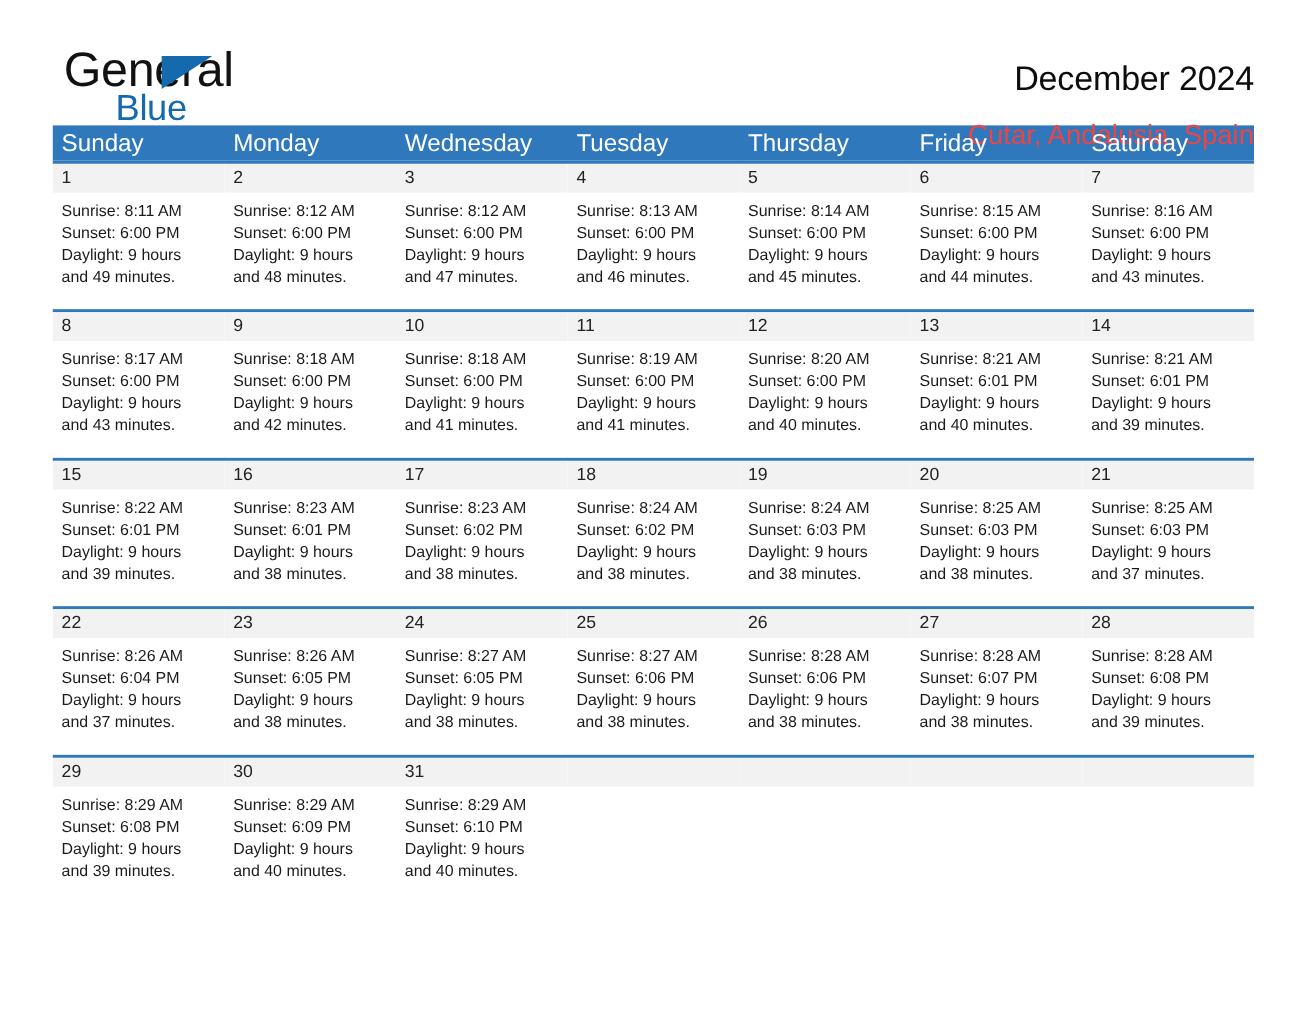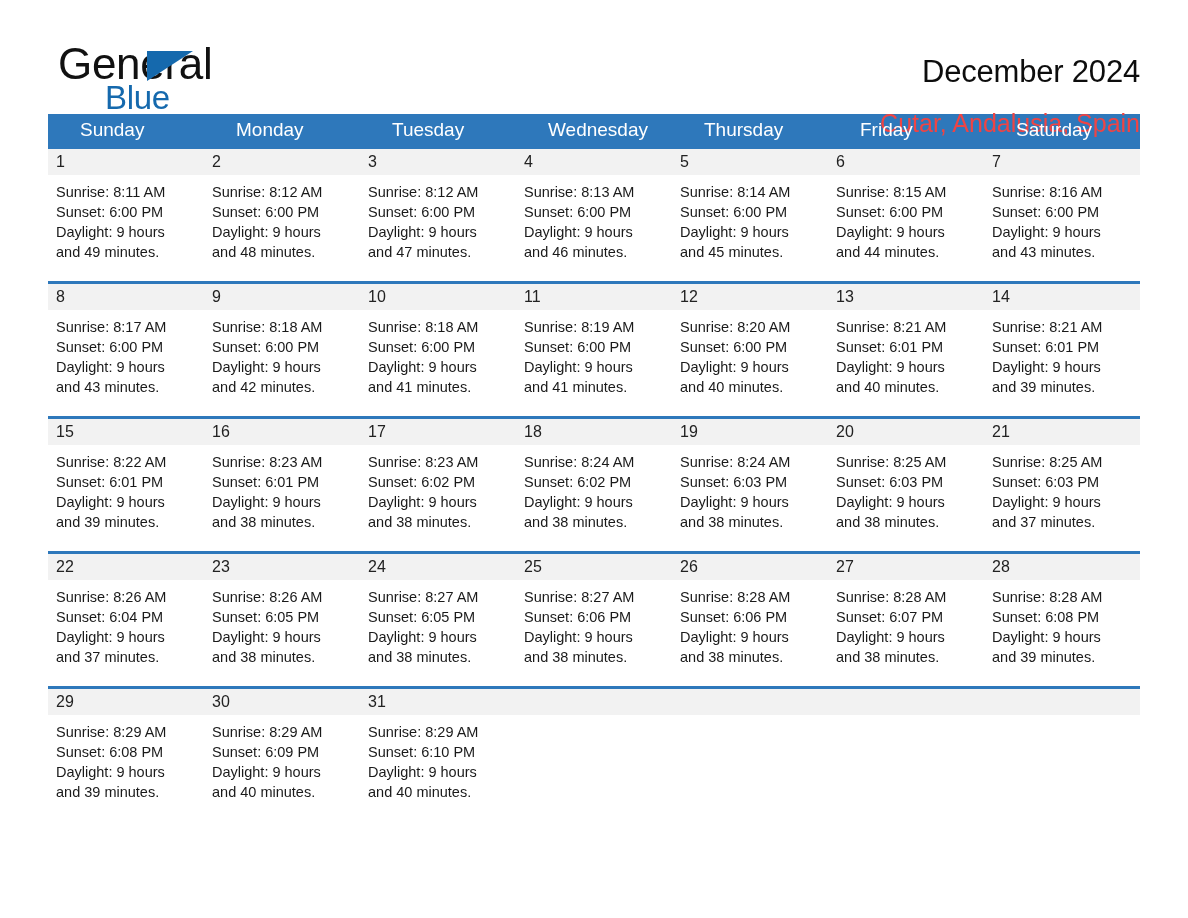--- a/index.html
+++ b/index.html
@@ -96,27 +96,26 @@
     width: 1092px;
   }
   .weekday-row {
     display: flex;
     background: #2e78bb;
     height: 32px;
   }
   .weekday-cell {
     flex: 1 1 0;
     color: #ffffff;
-    font-size: 19px;
+    font-size: 22px;
     line-height: 32px;
     padding-left: 8px;
     box-sizing: border-box;
     white-space: nowrap;
     overflow: hidden;
-    margin-left: 24px;
   }
 
   .week-row {
     display: flex;
     border-top: 3px solid #2e78bb;
     height: 135px;
     box-sizing: border-box;
   }
   .week-row.last {
     height: 120px;
@@ -169,22 +168,22 @@
       <div class="location-title">Cutar, Andalusia, Spain</div>
     </div>
 
   </div>
 
   <div class="calendar">
 
     <div class="weekday-row">
       <div class="weekday-cell">Sunday</div>
       <div class="weekday-cell">Monday</div>
+      <div class="weekday-cell">Wednesday</div>
       <div class="weekday-cell">Tuesday</div>
-      <div class="weekday-cell">Wednesday</div>
       <div class="weekday-cell">Thursday</div>
       <div class="weekday-cell">Friday</div>
       <div class="weekday-cell">Saturday</div>
     </div>
 
     <div class="week-row">
       <div class="day-cell">
         <div class="day-band"><span class="day-number">1</span></div>
         <div class="day-body">
           <div>Sunrise: 8:11 AM</div>

